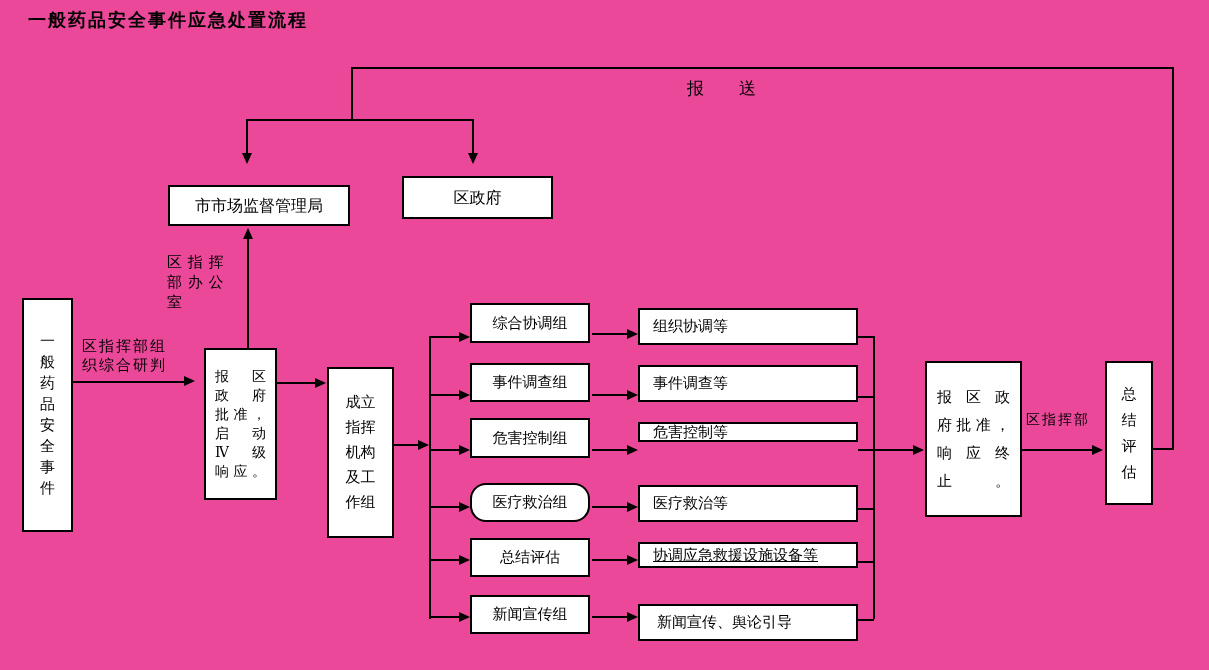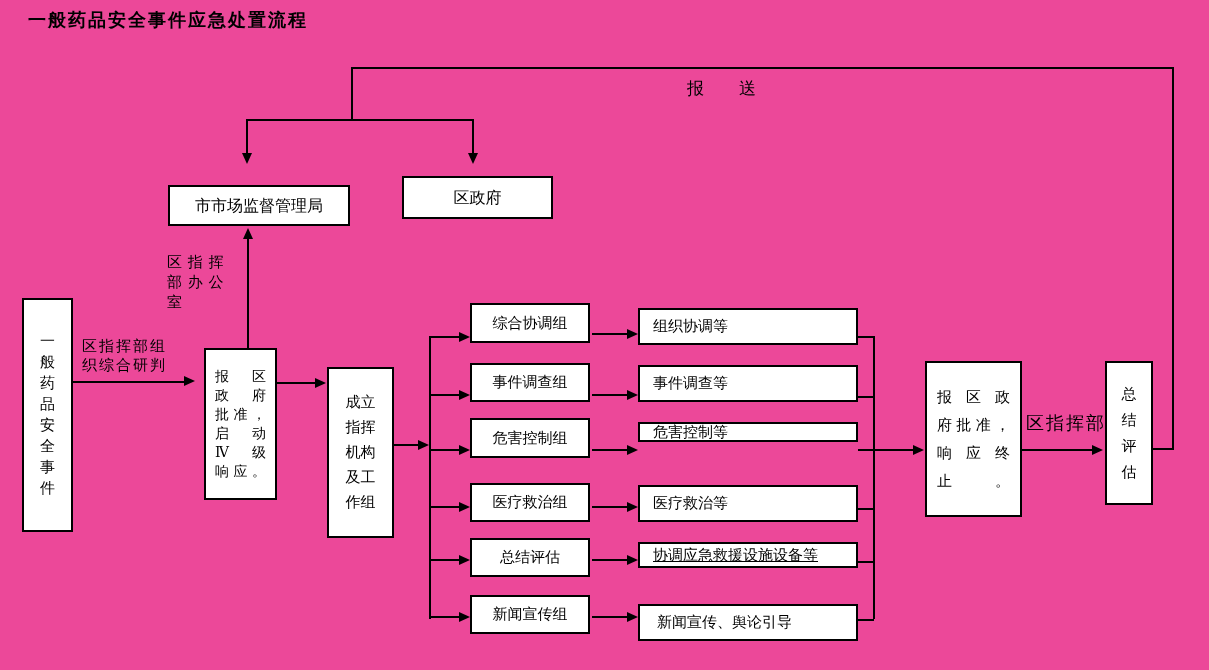--- a/index.html
+++ b/index.html
@@ -130,21 +130,21 @@
   </div>
   <div class="hline" style="left:592px; top:449px; width:35px; height:2px;"></div>
   <div class="ah r" style="left:627px; top:445px;"></div>
   <div class="box" style="left:638px; top:422px; width:220px; height:20px; justify-content:flex-start; padding-left:13px;">
     <div>危害控制等</div>
   </div>
   <div class="hline" style="left:858px; top:449px; width:16px; height:2px;"></div>
 
   <div class="hline" style="left:431px; top:506px; width:28px; height:2px;"></div>
   <div class="ah r" style="left:459px; top:502px;"></div>
-  <div class="box" style="left:470px; top:483px; width:120px; height:39px;">
+  <div class="box" style="left:470px; top:483px; width:120px; height:39px;border-radius:16px;">
     <div class="inner center">医疗救治组</div>
   </div>
   <div class="hline" style="left:592px; top:506px; width:35px; height:2px;"></div>
   <div class="ah r" style="left:627px; top:502px;"></div>
   <div class="box" style="left:638px; top:485px; width:220px; height:37px; justify-content:flex-start; padding-left:13px;">
     <div>医疗救治等</div>
   </div>
   <div class="hline" style="left:858px; top:508px; width:16px; height:2px;"></div>
 
   <div class="hline" style="left:431px; top:559px; width:28px; height:2px;"></div>
@@ -176,19 +176,19 @@
 
   <div class="box" style="left:925px; top:361px; width:97px; height:156px; padding:0 10px; font-size:15px; line-height:28px;">
     <div class="jblock">报 区 政
 府批准，
 响 应 终
 止。</div>
   </div>
 
   <div class="hline" style="left:1022px; top:449px; width:71px; height:2px;"></div>
   <div class="ah r" style="left:1092px; top:445px;"></div>
-  <div class="lbl" style="left:1026px; top:411px; font-size:18px; letter-spacing:2px;">区指挥部</div>
+  <div class="lbl" style="left:1026px; top:411px; font-size:14px; letter-spacing:2px;">区指挥部</div>
 
   <div class="box" style="left:1105px; top:361px; width:48px; height:144px;">
     <div class="vtext" style="line-height:26px;">总结评估</div>
   </div>
 
 </div>
 
 </body></html>

